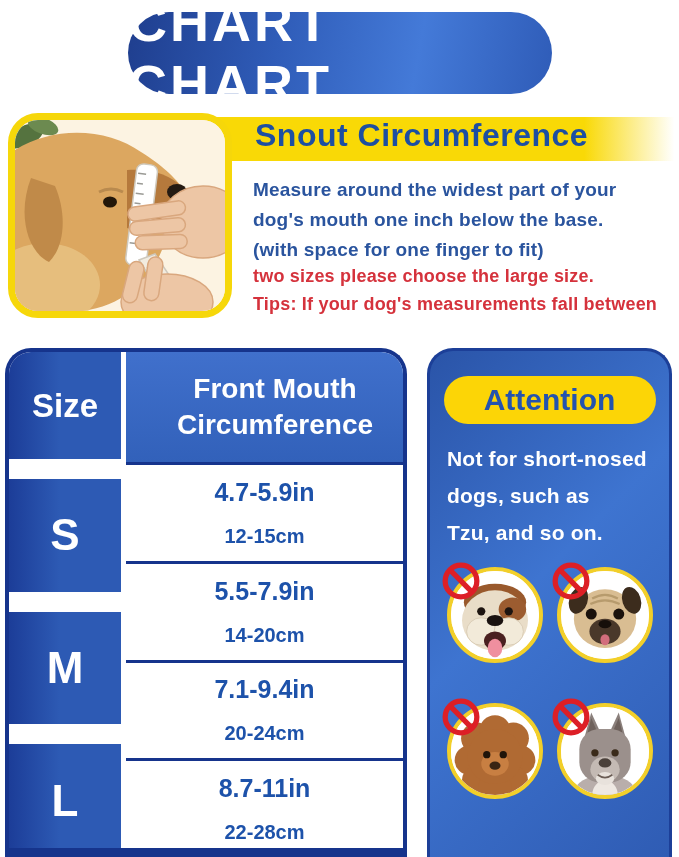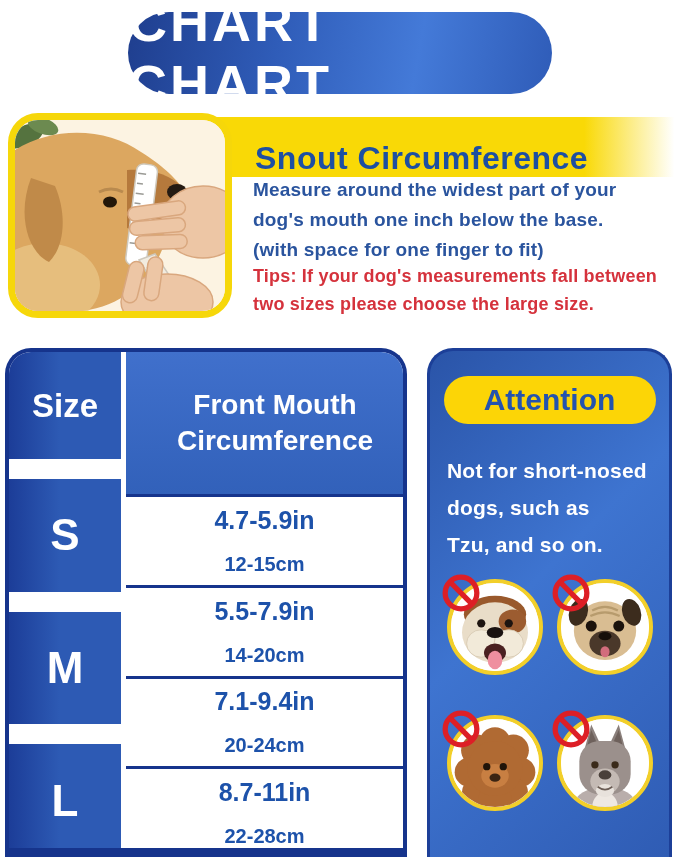--- a/index.html
+++ b/index.html
@@ -14,23 +14,23 @@
     position:absolute;left:128px;top:12px;width:424px;height:82px;
     border-radius:44px;
     background:linear-gradient(100deg,#1f3e8e 0%,#2f5cb8 35%,#447ad8 68%,#2f5cb8 100%);
     display:flex;align-items:center;justify-content:center;
   }
   .banner-title{
     color:#ffffff;font-weight:bold;font-size:54px;letter-spacing:3px;
   }
   
   .yellow-band{
-    position:absolute;left:205px;top:117px;width:474px;height:60px;z-index:1;
+    position:absolute;left:205px;top:117px;width:474px;height:44px;z-index:1;
     background:linear-gradient(90deg,#f9d906 0%,#f9d906 80%,rgba(249,217,6,0) 99%);
-    display:flex;align-items:flex-end;
+    display:flex;align-items:flex-start;
   }
   .band-title{
     margin-left:50px;color:#1d4fa2;font-weight:bold;font-size:32px;letter-spacing:0.5px;
   }
   .photo-card{
     position:absolute;left:8px;top:113px;width:210px;height:191px;z-index:2;
     border:7px solid #f6d70a;border-radius:30px;background:#fcf3e2;overflow:hidden;
   }
   .photo-card svg{display:block;}
   .desc{
@@ -58,21 +58,21 @@
   .cell-blue{
     background:linear-gradient(90deg,#1c3d98 0%,#2d5ab4 45%,#2d5ab4 100%);
     color:#ffffff;font-weight:bold;
     display:flex;align-items:center;justify-content:center;
   }
   .col-size .hdr{height:107px;font-size:33px;}
   .col-size .cell-blue:not(.hdr){flex:1;font-size:44px;}
   .col-divider{width:5px;background:#ffffff;}
   .col-vals{flex:1;display:flex;flex-direction:column;}
   .vals-hdr{
-    height:142px;
+    height:110px;
     background:linear-gradient(180deg,#4070cc 0%,#3261ba 100%);
     color:#ffffff;font-weight:bold;font-size:28px;line-height:1.3;
     display:flex;align-items:center;justify-content:center;text-align:center;padding-left:21px;
   }
   .vals-hdr span{width:240px;}
   .cell-white{
     flex:1;background:#ffffff;border-top:3px solid #16348c;
     display:flex;flex-direction:column;align-items:center;justify-content:center;
   }
   .val-in{color:#1d52aa;font-weight:bold;font-size:25px;}
@@ -88,21 +88,21 @@
     background:linear-gradient(135deg,#2a54a8 0%,#3e74d0 45%,#2f5cb4 100%);
     overflow:hidden;
   }
   .attention-badge{
     margin:25px auto 0;width:212px;height:48px;border-radius:26px;
     background:#fcd506;
     display:flex;align-items:center;justify-content:center;
     color:#2453ae;font-weight:bold;font-size:30px;
   }
   .attention-text{
-    margin:28px 0 0 17px;
+    margin:16px 0 0 17px;
     color:#ffffff;font-weight:bold;font-size:21px;line-height:37px;letter-spacing:0.2px;
     white-space:nowrap;
   }
   .dogs-grid{
     margin-top:16px;
     display:grid;grid-template-columns:96px 96px;column-gap:14px;row-gap:40px;
     justify-content:center;
   }
   .dog-circle{
     position:relative;width:96px;height:96px;border-radius:50%;
@@ -182,22 +182,22 @@
   </svg>
 </div>
 
 <div class="desc">
   <div>Measure around the widest part of your</div>
   <div>dog's mouth one inch below the base.</div>
   <div>(with space for one finger to fit)</div>
 </div>
 
 <div class="tips">
+  <div>two sizes please choose the large size.</div>
   <div>Tips: If your dog's measurements fall between</div>
-  <div>two sizes please choose the large size.</div>
 </div>
 
 <div class="size-table">
   <div class="col-size">
     <div class="cell-blue hdr">Size</div>
     <div class="cell-blue">S</div>
     <div class="cell-blue">M</div>
     <div class="cell-blue">L</div>
   </div>
   <div class="col-divider"></div>

